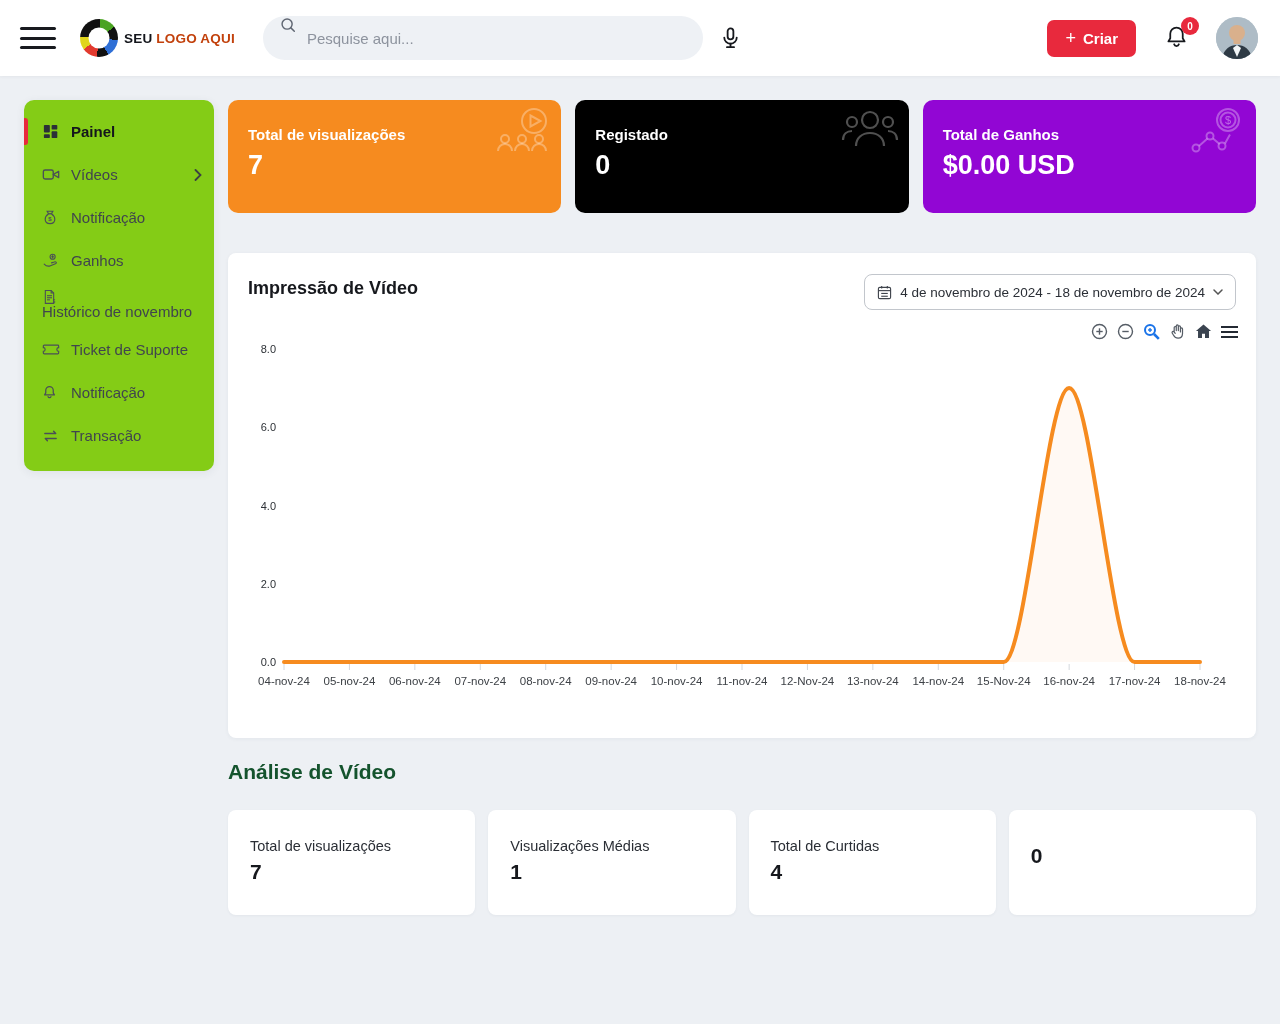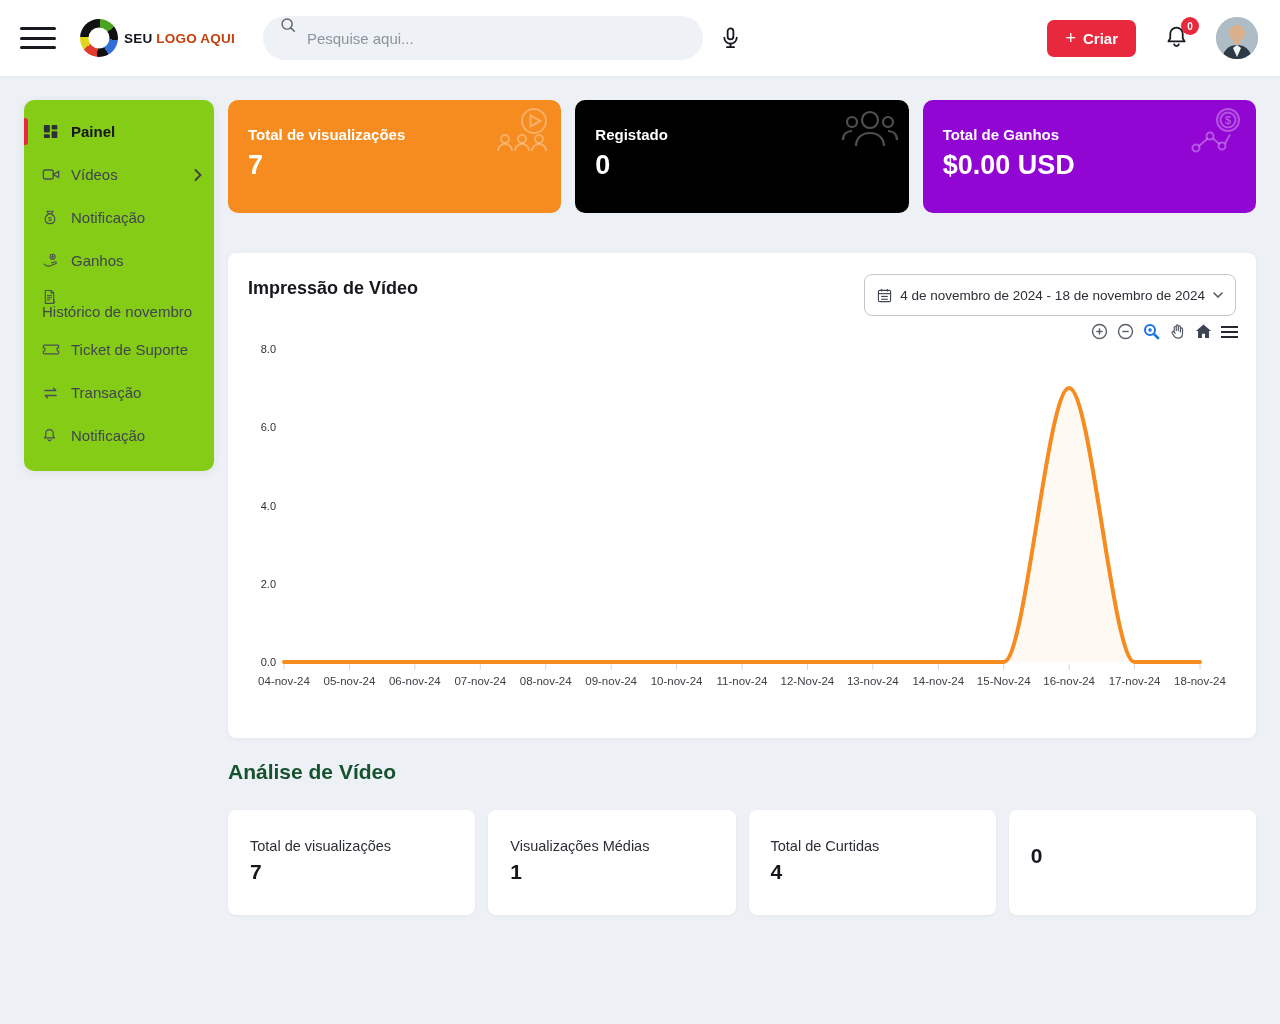--- a/index.html
+++ b/index.html
@@ -57,21 +57,21 @@
                grid-template-columns:repeat(3,1fr); gap:14px; }
   .statcard { height:113px; border-radius:10px; position:relative; color:#fff; padding:26px 20px 0; overflow:hidden; }
   .statcard .sc-title { font-size:15px; font-weight:700; }
   .statcard .sc-value { font-size:27px; font-weight:700; margin-top:7px; }
   .statcard .wm { position:absolute; top:6px; right:8px; opacity:.9; }
 
   
   .chart-card { position:absolute; left:228px; right:24px; top:253px; height:485px; background:#fff;
                 border-radius:8px; box-shadow:0 1px 4px rgba(40,50,70,.05); }
   .chart-title { position:absolute; left:20px; top:25px; font-size:18px; font-weight:700; color:#16181d; }
-  .date-btn { position:absolute; right:20px; top:21px; height:42px; border:1px solid #c2c6cc; background:#fff;
+  .date-btn { position:absolute; right:20px; top:21px; height:36px; border:1px solid #c2c6cc; background:#fff;
               border-radius:8px; display:flex; align-items:center; gap:8px; padding:0 12px; font-size:13.5px;
               color:#2b2f36; cursor:pointer; font-family:"Liberation Sans",sans-serif; }
   .chart-toolbar { position:absolute; right:18px; top:70px; display:flex; align-items:center; gap:9px; }
   .tool-btn { background:none; border:none; padding:0; cursor:pointer; display:flex; align-items:center; }
   #chart-svg { position:absolute; inset:0; pointer-events:none; }
 
   
   .analysis-title { position:absolute; left:228px; top:760px; font-size:21px; font-weight:700; color:#14532d; }
   .analysis-cards { position:absolute; left:228px; right:24px; top:810px; display:grid;
                     grid-template-columns:repeat(4,1fr); gap:13px; }
@@ -212,36 +212,36 @@
     <span class="nav-ic">
       <svg width="18" height="13" viewBox="0 0 20 14" fill="none" stroke="#4a4f57" stroke-width="1.3">
           <path d="M1.5 5V3.2a1 1 0 0 1 1-1h15a1 1 0 0 1 1 1V5a2 2 0 0 0 0 4v1.8a1 1 0 0 1-1 1h-15a1 1 0 0 1-1-1V9a2 2 0 0 0 0-4z"></path>
         </svg>
     </span>
     <span class="nav-label">Ticket de Suporte</span>
   </div>
 
   <div class="nav-item">
     <span class="nav-ic">
+      <svg width="15" height="17" viewBox="0 0 24 26" fill="none" stroke="#4a4f57" stroke-width="2" stroke-linejoin="round">
+          <path d="M12 3.5a6 6 0 0 0-6 6v4.2L4.2 16.8h15.6L18 13.7V9.5a6 6 0 0 0-6-6z"></path>
+          <path d="M9.7 19.5a2.4 2.4 0 0 0 4.6 0" stroke-linecap="round"></path>
+        </svg>
+    </span>
+    <span class="nav-label">Notificação</span>
+  </div>
+
+  <div class="nav-item">
+    <span class="nav-ic">
       <svg width="17" height="14" viewBox="0 0 18 14" fill="none" stroke="#4a4f57" stroke-width="1.5" stroke-linecap="round" stroke-linejoin="round">
           <path d="M3 4.3h11.5M12.3 2l2.2 2.3"></path>
           <path d="M15 9.7H3.5M5.7 12L3.5 9.7"></path>
         </svg>
     </span>
     <span class="nav-label">Transação</span>
-  </div>
-
-  <div class="nav-item">
-    <span class="nav-ic">
-      <svg width="15" height="17" viewBox="0 0 24 26" fill="none" stroke="#4a4f57" stroke-width="2" stroke-linejoin="round">
-          <path d="M12 3.5a6 6 0 0 0-6 6v4.2L4.2 16.8h15.6L18 13.7V9.5a6 6 0 0 0-6-6z"></path>
-          <path d="M9.7 19.5a2.4 2.4 0 0 0 4.6 0" stroke-linecap="round"></path>
-        </svg>
-    </span>
-    <span class="nav-label">Notificação</span>
   </div>
 </nav>
 
 <section class="statcards">
   <article class="statcard" style="background: rgb(246, 139, 31);">
     <div class="sc-title">Total de visualizações</div>
     <div class="sc-value">7</div>
     <span class="wm">
       <svg width="62" height="58" viewBox="0 0 62 58" fill="none" stroke="rgba(255,255,255,0.35)" stroke-width="2">
         <circle cx="43" cy="15" r="12"></circle>

